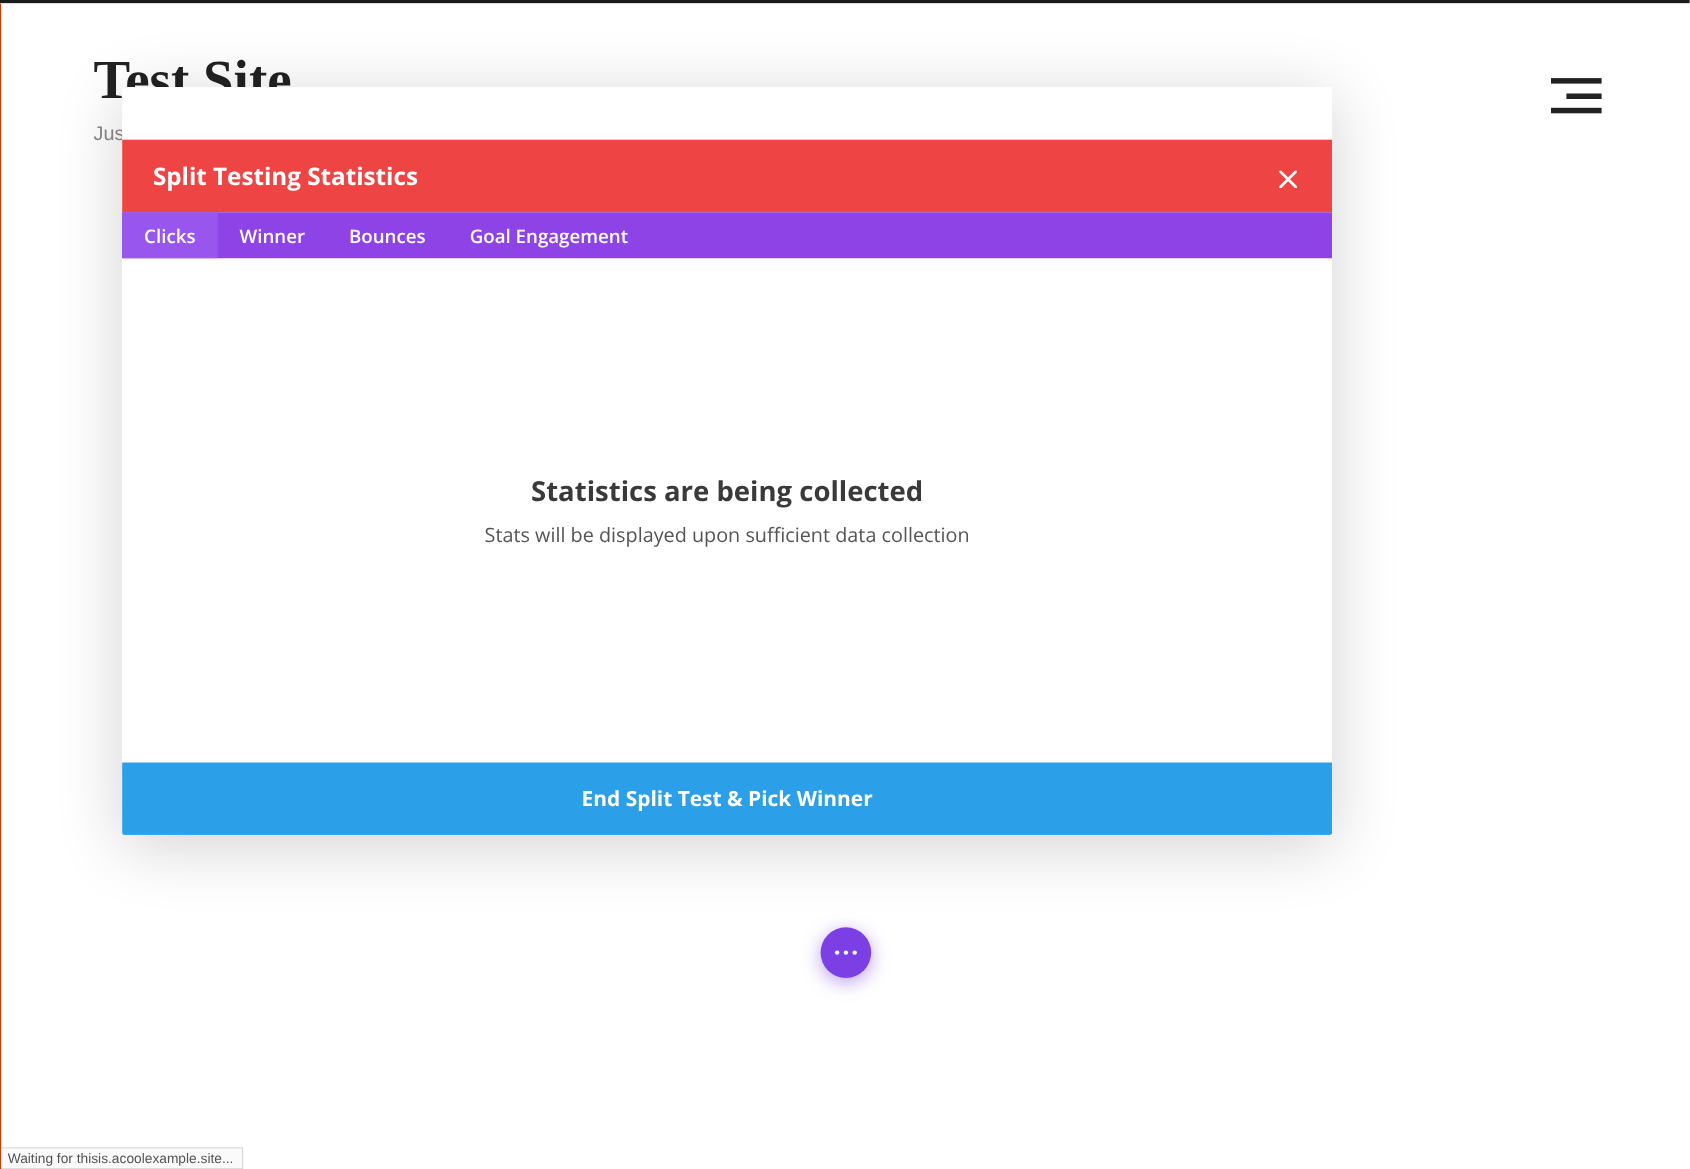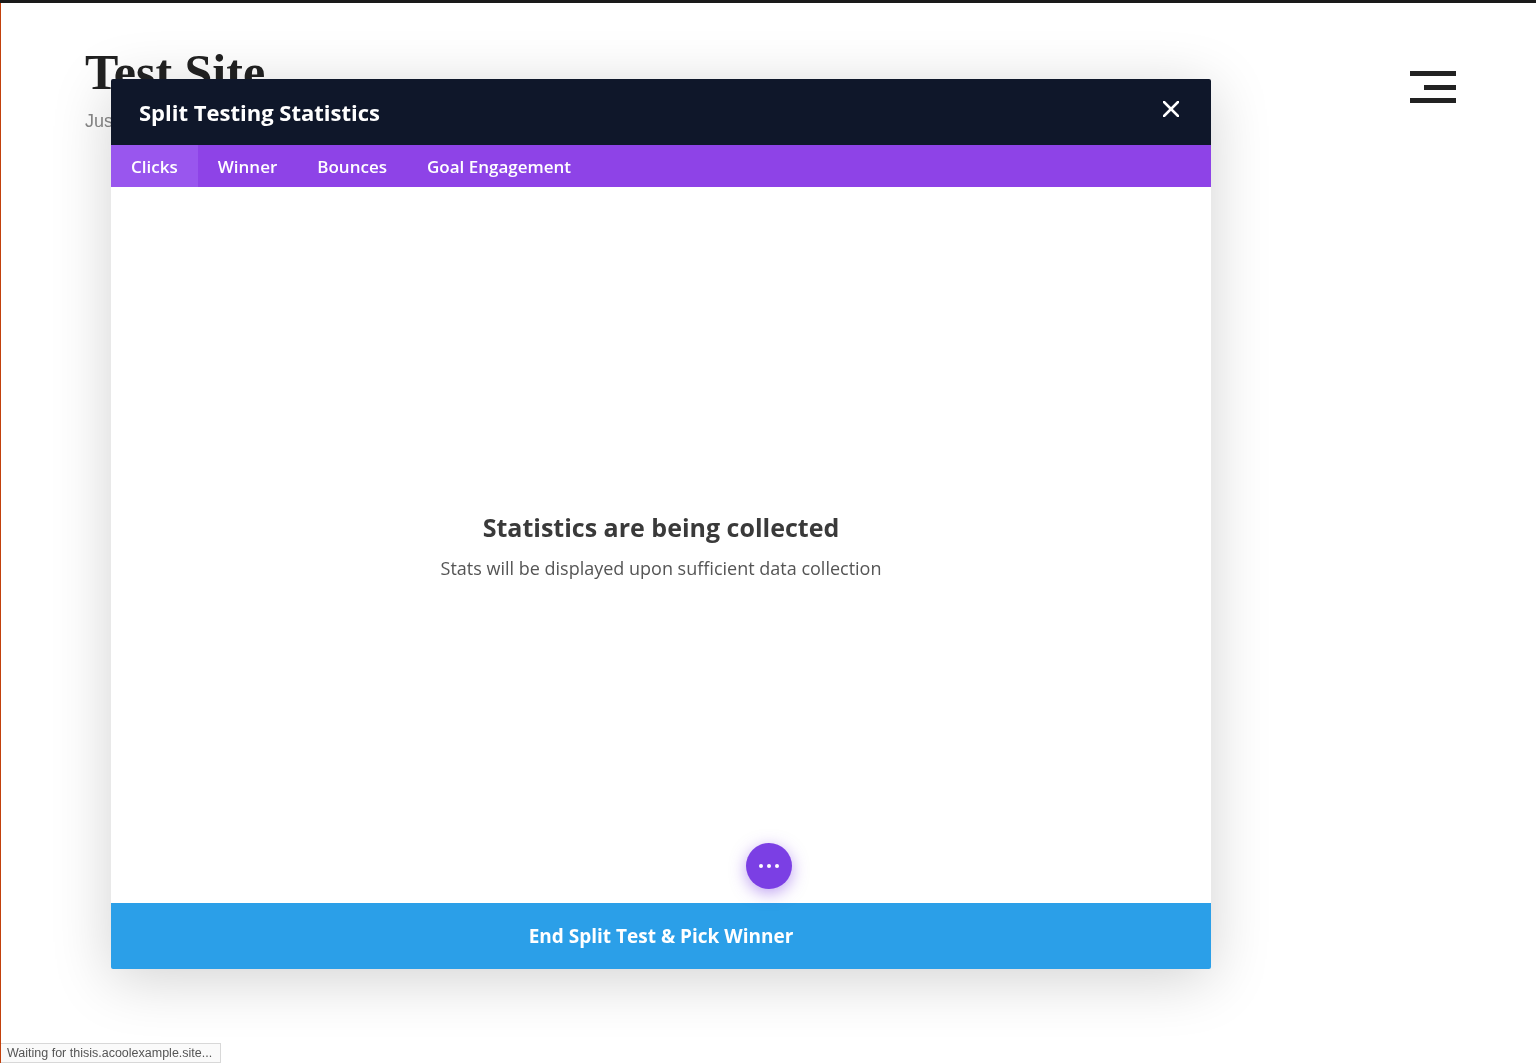--- a/index.html
+++ b/index.html
@@ -68,26 +68,27 @@
       position: absolute;
       top: 76px;
       left: 110px;
       width: 1100px;
       background: #fff;
       box-shadow: 0 10px 60px rgba(0,0,0,0.18);
       border-radius: 2px;
       overflow: hidden;
     }
     .modal-header {
-      background: #0f172a;
+      background: #ef4444;
       color: #fff;
       padding: 18px 28px;
       display: flex;
       justify-content: space-between;
-      align-items: flex-start;
+      align-items: flex-end;
+      margin-top: 48px;
     }
     .modal-title {
       font-size: 22px;
       font-weight: 700;
     }
     .close-btn {
       font-size: 22px;
       font-weight: 300;
       cursor: pointer;
       width: 24px;
@@ -108,21 +109,21 @@
       font-size: 17px;
       font-weight: 600;
       display: flex;
       align-items: center;
       cursor: pointer;
     }
     .tab.active {
       background: #9956ee;
     }
     .modal-body {
-      height: 716px;
+      height: 458px;
       position: relative;
       background: #fff;
     }
     .body-content {
       position: absolute;
       top: 50%;
       left: 50%;
       transform: translate(-50%, -50%);
       text-align: center;
     }

